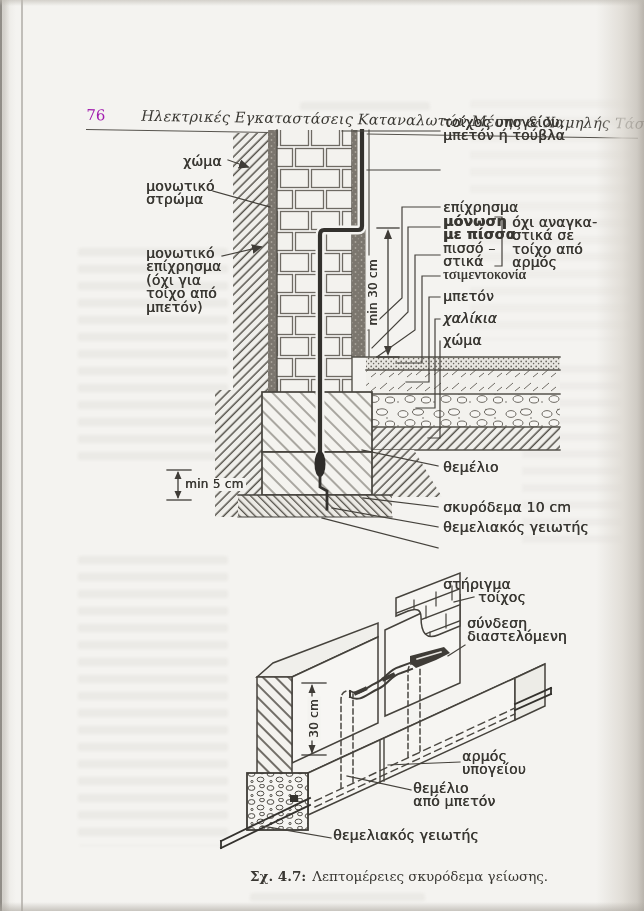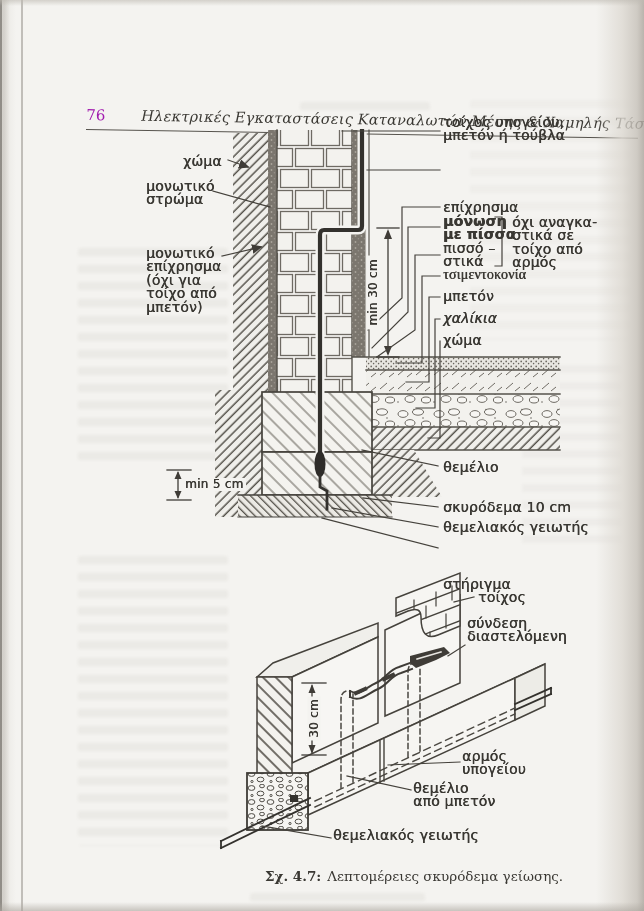--- a/index.html
+++ b/index.html
@@ -27,21 +27,21 @@
   .htitle{font:italic 14.5px "DejaVu Serif",serif;color:#3a3833;white-space:nowrap;letter-spacing:.2px;}
   
   .lbl{position:absolute;font-size:14px;line-height:13.4px;color:#3a3833;white-space:pre-line;
     letter-spacing:.2px;text-shadow:.4px 0 0 #3a3833;}
   .dimlbl{position:absolute;font-size:12px;line-height:13px;color:#3a3833;white-space:nowrap;
     letter-spacing:.3px;text-shadow:.4px 0 0 #3a3833;background:#f4f3f0;padding:0 2px;text-align:center;}
   .rot{transform:rotate(-90deg);}
   svg.drawing{position:absolute;left:0;top:0;}
   
   .caption{position:absolute;left:250px;top:868px;font:13.5px "DejaVu Serif",serif;color:#3a3833;}
-  .caption .pref{font-weight:bold;margin-right:6px;margin-left:15px;}
+  .caption .pref{font-weight:bold;margin-right:6px;}
 </style>
 </head>
 <body>
 
 <div id="page">
 
   <div class="ghost" style="left:300px;top:102px;width:130px;height:14px;"></div>
   <div class="ghost" style="left:470px;top:100px;width:160px;height:240px;opacity:.3;"></div>
   <div class="ghost" style="left:78px;top:248px;width:150px;height:215px;"></div>
   <div class="ghost" style="left:78px;top:556px;width:150px;height:290px;"></div>

